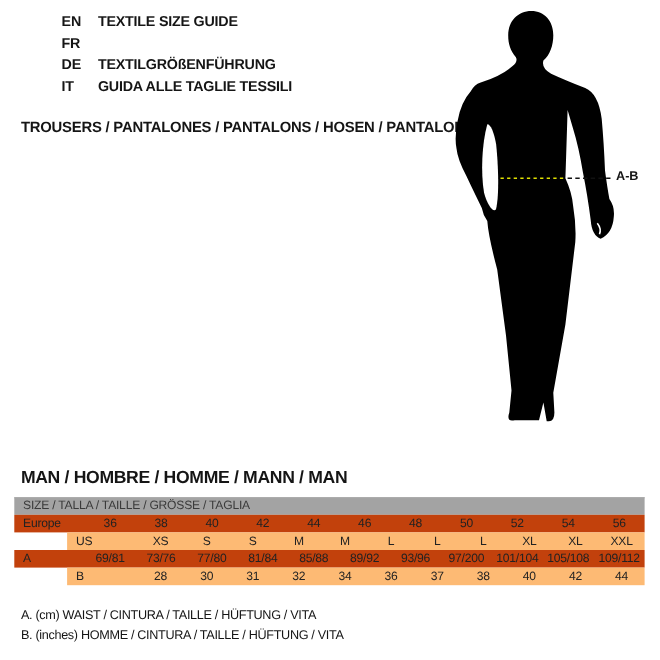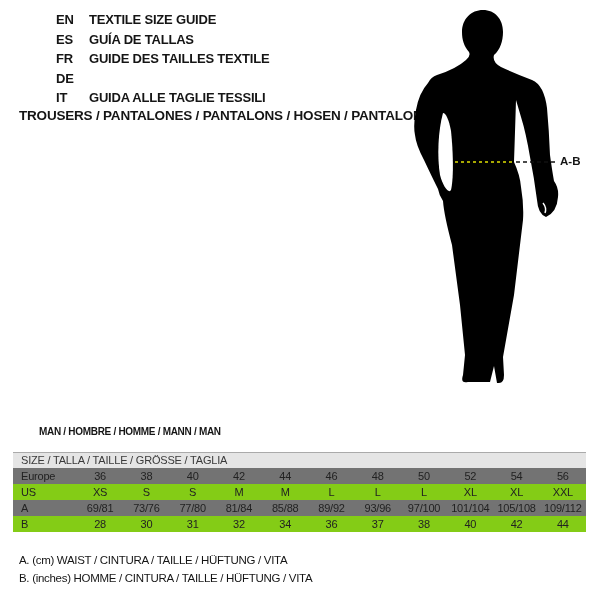--- a/index.html
+++ b/index.html
@@ -12,49 +12,45 @@
   .langs{position:absolute;left:20px;top:10px;}
   .lang-row{display:flex;height:19.5px;align-items:center;font-weight:700;font-size:13px;letter-spacing:-0.2px;padding-left:36px;}
   .lang-code{width:33px;flex:0 0 33px;}
   
   .garment-title{position:absolute;left:19px;top:108px;font-weight:700;font-size:13.5px;letter-spacing:-0.2px;white-space:nowrap;}
   
   .figure{position:absolute;left:408px;top:5px;width:178px;height:385px;}
   .figure svg{display:block;width:178px;height:385px;}
   .ab-label{position:absolute;left:152px;top:150px;font-size:11.5px;font-weight:700;letter-spacing:0px;}
   
-  .section-title{position:absolute;left:19px;top:426px;font-size:10px;font-weight:700;letter-spacing:-0.3px;margin-left:20px;}
+  .section-title{position:absolute;left:19px;top:426px;font-size:16px;font-weight:700;letter-spacing:-0.3px;}
   
   .size-table{position:absolute;left:13px;top:452px;width:573px;font-size:11px;}
-  .thead{background:#e5e5e5;border-top:1px solid #aaaaaa;height:15px;line-height:15px;padding-left:8px;color:#3a3a3a;letter-spacing:-0.2px;font-weight:400;}
-  .trow{display:grid;grid-template-columns:64px repeat(11,1fr);height:16px;line-height:16px;background:#737373;}
-  .trow.stripe{background:#84cc16;}
+  .thead{background:#a3a3a3;border-top:1px solid #aaaaaa;height:15px;line-height:15px;padding-left:8px;color:#3a3a3a;letter-spacing:-0.2px;font-weight:400;}
+  .trow{display:grid;grid-template-columns:64px repeat(11,1fr);height:16px;line-height:16px;background:#c2410c;}
+  .trow.stripe{background:#fdba74;margin-left:48px;}
   .cell{text-align:center;color:#222222;letter-spacing:-0.2px;white-space:nowrap;overflow:hidden;}
   .cell.rowlabel{text-align:left;padding-left:8px;}
   
   .notes{position:absolute;left:19px;top:552px;font-weight:400;font-size:11.5px;letter-spacing:-0.3px;line-height:17.5px;}
 </style>
 </head>
 <body>
 
 <div class="langs">
   <div class="lang-row">
     <span class="lang-code">EN</span>
     <span class="lang-label">TEXTILE SIZE GUIDE</span>
   </div>
   <div class="lang-row">
-    <span class="lang-code">ES</span>
-    <span class="lang-label">GUÍA DE TALLAS</span>
-  </div>
-  <div class="lang-row">
     <span class="lang-code">FR</span>
-    <span class="lang-label">GUIDE DES TAILLES TEXTILE</span>
   </div>
   <div class="lang-row">
     <span class="lang-code">DE</span>
+    <span class="lang-label">TEXTILGRÖßENFÜHRUNG</span>
   </div>
   <div class="lang-row">
     <span class="lang-code">IT</span>
     <span class="lang-label">GUIDA ALLE TAGLIE TESSILI</span>
   </div>
 </div>
 
 <div class="garment-title">TROUSERS / PANTALONES / PANTALONS / HOSEN / PANTALONI</div>
 
 <div class="figure">
@@ -151,21 +147,21 @@
 
   <div class="trow">
     <div class="cell rowlabel">A</div>
     <div class="cell">69/81</div>
     <div class="cell">73/76</div>
     <div class="cell">77/80</div>
     <div class="cell">81/84</div>
     <div class="cell">85/88</div>
     <div class="cell">89/92</div>
     <div class="cell">93/96</div>
-    <div class="cell">97/100</div>
+    <div class="cell">97/200</div>
     <div class="cell">101/104</div>
     <div class="cell">105/108</div>
     <div class="cell">109/112</div>
   </div>
 
   <div class="trow stripe">
     <div class="cell rowlabel">B</div>
     <div class="cell">28</div>
     <div class="cell">30</div>
     <div class="cell">31</div>

